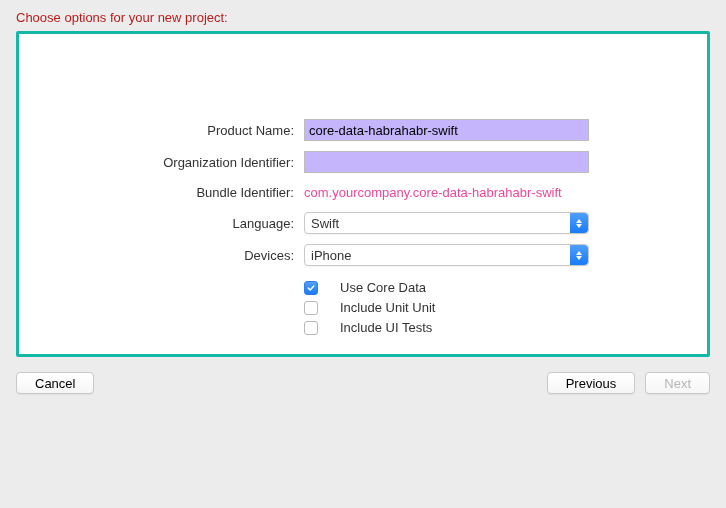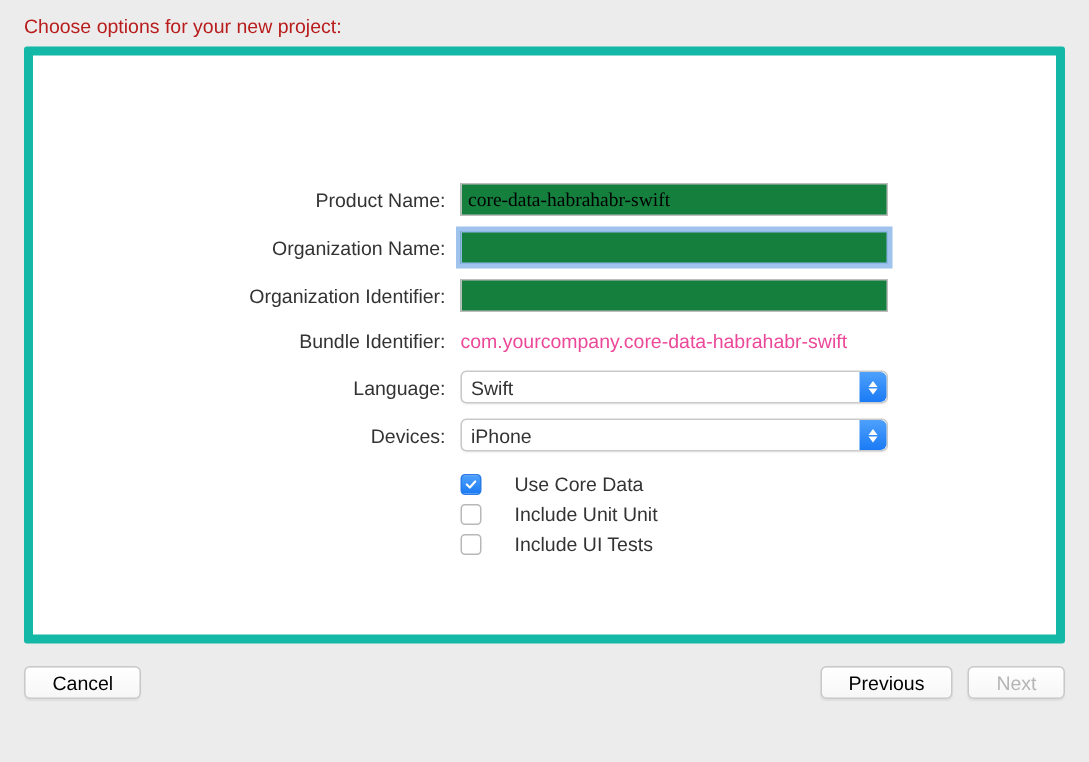--- a/index.html
+++ b/index.html
@@ -12,24 +12,24 @@
       color: #333;
       overflow: hidden;
     }
     .title {
       padding: 10px 16px 6px 16px;
       font-size: 13px;
       color: #b91c1c;
     }
     .panel {
       background: #fff;
-      border: 6px solid #14b8a6;
+      border: 3px solid #14b8a6;
       border-radius: 2px;
       margin: 0 16px;
-      height: 398px;
+      height: 326px;
       padding-top: 85px;
     }
     .form-row {
       display: flex;
       align-items: center;
       margin-bottom: 10px;
     }
     .form-label {
       width: 285px;
       text-align: right;
@@ -37,22 +37,22 @@
       font-size: 13px;
       color: #333;
     }
     .form-control {
       width: 285px;
     }
     input.text-input {
       width: 100%;
       height: 22px;
       border: 1px solid #bdbdbd;
-      background: #15803d;
-      font-family: Liberation Serif, serif;
+      background: #c4b5fd;
+      font-family: Liberation Sans, sans-serif;
       font-size: 13px;
       padding: 0 4px;
       outline: none;
     }
     input.text-input.focused {
       border: 1px solid #8cb7e8;
       box-shadow: 0 0 0 3px rgba(120,170,230,0.7);
     }
     .readonly-text {
       font-size: 13px;
@@ -158,26 +158,20 @@
 
 <div class="panel">
 
   <div class="form-row">
     <div class="form-label">Product Name:</div>
     <div class="form-control">
       <input class="text-input" type="text" value="core-data-habrahabr-swift" style="">
     </div>
   </div>
 
-  <div class="form-row">
-    <div class="form-label">Organization Name:</div>
-    <div class="form-control">
-      <input class="text-input focused" type="text" value="" style="">
-    </div>
-  </div>
 
   <div class="form-row">
     <div class="form-label">Organization Identifier:</div>
     <div class="form-control">
       <input class="text-input" type="text" value="" style="">
     </div>
   </div>
 
   <div class="form-row">
     <div class="form-label">Bundle Identifier:</div>

